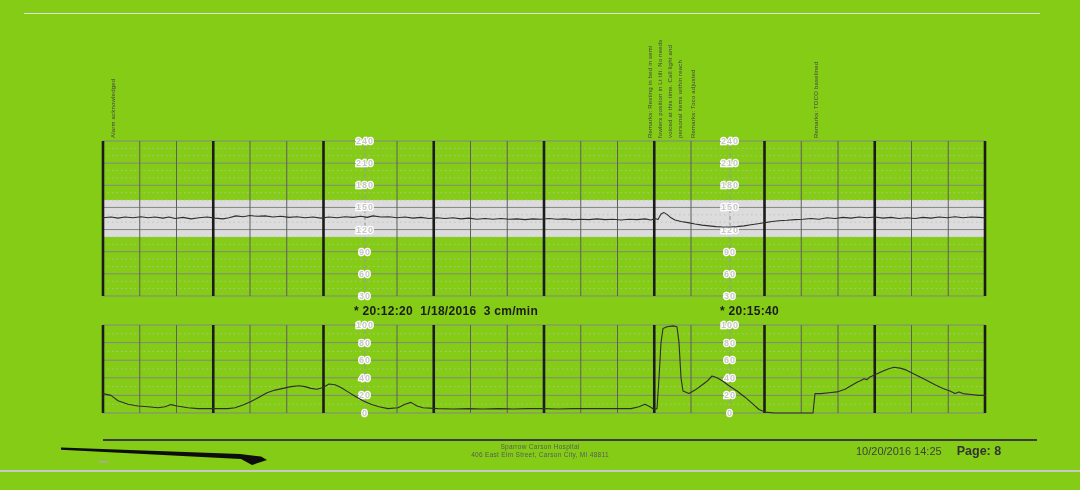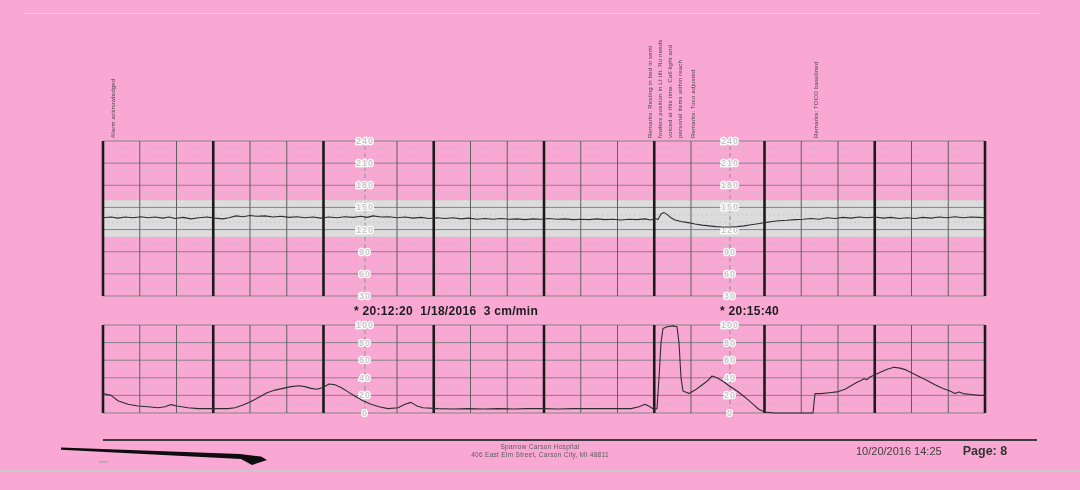--- a/index.html
+++ b/index.html
@@ -1,16 +1,16 @@
 <!DOCTYPE html>
 <html><head>
 <meta charset="utf-8">
 <style>
   html,body{margin:0;padding:0;background:#fff;}
-  .sheet{position:relative;width:1080px;height:490px;background:#f9a8d4;overflow:hidden;
+  .sheet{position:relative;width:1080px;height:490px;background:#84cc16;overflow:hidden;
          font-family:"Liberation Sans",sans-serif;}
   .faint-line{position:absolute;background:#e0e0e0;height:1px;}
   #top-edge-line{left:24px;top:13px;width:1016px;}
   #bottom-edge-line{left:0;top:470px;width:1080px;background:#c9c9c9;height:2px;}
   #footer-rule{position:absolute;left:103px;top:439px;width:934px;height:2px;background:#3b3b3b;}
 
   .vtext{position:absolute;top:138px;transform-origin:0 0;transform:rotate(-90deg);
          font-size:6px;color:#444;white-space:nowrap;letter-spacing:.2px;line-height:8px;}
   #ann-alarm{left:109px;}
   #ann-rem-0{left:646px;}
@@ -28,21 +28,21 @@
                fill:#c6c6c6;stroke:#ffffff;stroke-width:2.5px;paint-order:stroke;letter-spacing:1px;}
 
   .timestamp{position:absolute;top:304px;font-size:12px;font-weight:bold;color:#1c1c1c;
              letter-spacing:.3px;white-space:pre;}
   #ts-left{left:354px;}
   #ts-right{left:720px;}
 
   #footer-center{position:absolute;left:0;top:443px;width:1080px;text-align:center;
                  font-size:6.5px;color:#5a5a5a;line-height:7.5px;letter-spacing:.3px;}
   #footer-right{position:absolute;left:856px;top:444px;font-size:11px;color:#3f3f3f;white-space:nowrap;}
-  #footer-right .page{font-size:12.5px;font-weight:bold;margin-left:18px;color:#333;}
+  #footer-right .page{font-size:12.5px;font-weight:bold;margin-left:12px;color:#333;}
 
   #artifact-svg{position:absolute;left:55px;top:442px;width:230px;height:30px;overflow:visible;}
 </style>
 </head>
 <body>
 
 <div class="sheet">
 
   <div id="top-edge-line" class="faint-line"></div>
 

